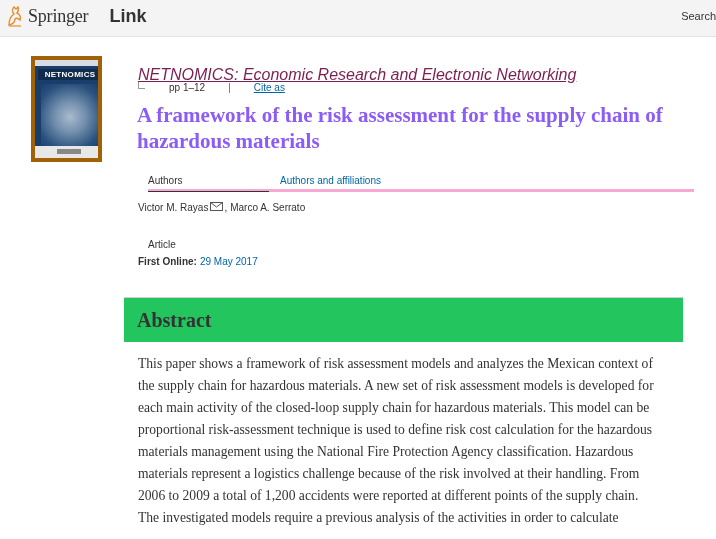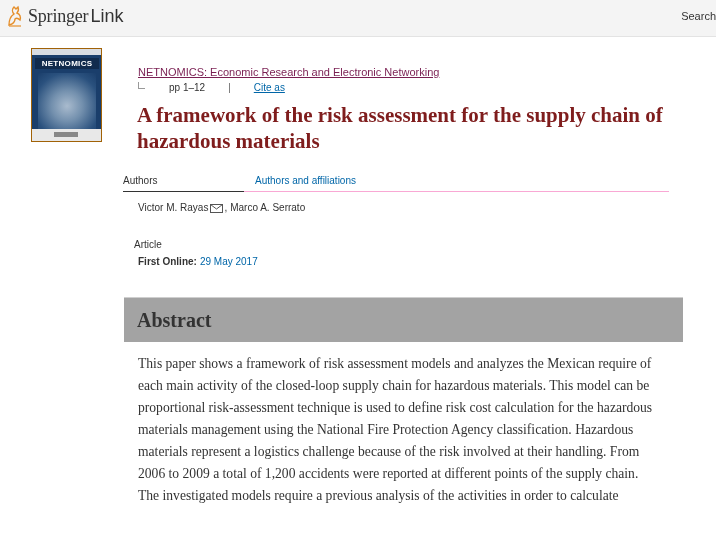--- a/index.html
+++ b/index.html
@@ -6,64 +6,64 @@
   html, body { width: 716px; height: 539px; overflow: hidden; background: #ffffff; }
   body { font-family: "Liberation Sans", sans-serif; color: #333; position: relative; }
 
   .header {
     position: absolute; left: 0; top: 0; width: 716px; height: 37px;
     background: #f4f4f4; border-bottom: 1px solid #e3e3e3;
   }
   .logo { position: absolute; left: 6px; top: 5px; display: flex; align-items: center; }
   .logo svg { display: block; }
   .logo-springer { font-family: "Liberation Serif", serif; font-size: 18px; color: #333; margin-left: 4px; letter-spacing: -0.2px; }
-  .logo-link { font-family: "Liberation Sans", sans-serif; font-size: 18px; color: #333; margin-left: 2px; font-weight: normal; }
+  .logo-link { font-family: "Liberation Sans", sans-serif; font-size: 18px; color: #333; margin-left: 21px; font-weight: bold; }
   .header-search { position: absolute; right: 0; top: 10px; font-size: 11px; color: #333; }
 
   .cover {
-    position: absolute; left: 31px; top: 48px; width: 71px; height: 94px;
-    background: #1a3e6b; border: 1px solid #a16207; overflow: hidden;
+    position: absolute; left: 31px; top: 56px; width: 71px; height: 106px;
+    background: #1a3e6b; border: 4px solid #a16207; overflow: hidden;
   }
   .cover-top { position: absolute; left: 0; top: 0; width: 100%; height: 6px; background: #d9dde3; }
   .cover-title { position: absolute; left: 3px; top: 9px; width: 64px; height: 11px; background: #112b4d; color: #fff; font-family: "Liberation Sans", sans-serif; font-size: 8px; font-weight: bold; letter-spacing: 0.3px; line-height: 11px; text-align: center; }
   .cover-art {
     position: absolute; left: 6px; top: 24px; width: 58px; height: 66px;
     background: radial-gradient(circle at 50% 50%, #b9c9d9 0%, #7d99b5 35%, #2c5380 75%, #1a3e6b 100%);
     opacity: 0.9;
   }
   .cover-foot { position: absolute; left: 0; bottom: 0; width: 100%; height: 12px; background: #e8e8e8; }
   .cover-foot span { position: absolute; left: 22px; top: 3px; width: 24px; height: 5px; background: #888; }
 
-  .journal-link { position: absolute; left: 138px; top: 66px; font-size: 11px; color: #7a1f52; text-decoration: underline; }
+  .journal-link { position: absolute; left: 138px; top: 66px; font-size: 16px; color: #7a1f52; text-decoration: underline; font-style: italic; }
   .pages-line { position: absolute; left: 138px; top: 82px; font-size: 10px; color: #333; display: flex; align-items: center; gap: 20px; }
   .pages-corner { display: inline-block; width: 7px; height: 7px; border-left: 1px solid #999; border-bottom: 1px solid #999; margin-right: 4px; margin-top: -4px; }
   .pages-line .sep { margin: 0 3px; color: #666; }
   .cite-link { color: #0066a8; text-decoration: underline; text-align: right; }
 
   .title {
     position: absolute; left: 137px; top: 102px; width: 550px;
-    font-family: "Liberation Serif", serif; font-size: 21px; line-height: 26px; color: #7f1d1d;
+    font-family: "Liberation Serif", serif; font-size: 21px; line-height: 26px; color: #8b5cf6;
   }
 
-  .tabs { position: absolute; left: 123px; top: 172px; width: 546px; height: 20px; border-bottom: 1px solid #f9a8d4; }
+  .tabs { position: absolute; left: 148px; top: 172px; width: 546px; height: 20px; border-bottom: 3px solid #f9a8d4; }
   .tab { position: absolute; top: 3px; font-size: 10px; }
   .tab-authors { left: 0; width: 121px; height: 17px; color: #333; border-bottom: 1px solid #333; }
   .tab-affil { left: 132px; color: #0066a8; }
 
-  .authors { position: absolute; left: 138px; top: 202px; font-size: 10px; color: #333; display: flex; align-items: flex-end; }
+  .authors { position: absolute; left: 138px; top: 202px; font-size: 10px; color: #333; display: flex; align-items: flex-start; }
   .mail-icon { display: inline-block; width: 13px; height: 9px; margin: 0 1px 0 2px; }
 
-  .article-type { position: absolute; left: 134px; top: 239px; font-size: 10px; color: #333; text-align: center; }
+  .article-type { position: absolute; left: 148px; top: 239px; font-size: 10px; color: #333; text-align: center; }
   .first-online { position: absolute; left: 138px; top: 256px; font-size: 10px; color: #333; }
   .first-online b { font-weight: bold; }
   .first-online .date { color: #0066a8; margin-left: 3px; }
 
   .abstract-bar {
     position: absolute; left: 124px; top: 297px; width: 559px; height: 45px;
-    background: #a3a3a3; border-top: 1px solid #cfcfcf;
+    background: #22c55e; border-top: 1px solid #cfcfcf;
   }
   .abstract-heading { position: absolute; left: 13px; top: 11px; font-family: "Liberation Serif", serif; font-size: 20px; color: #333; }
 
   .abstract-text {
     position: absolute; left: 138px; top: 353px; width: 548px;
     font-family: "Liberation Serif", serif; font-size: 13.6px; line-height: 22px; color: #333;
   }
   .abstract-text .line { display: block; white-space: nowrap; }
 </style>
 </head>
@@ -120,20 +120,21 @@
 
 <div class="first-online">
   <b>First Online:</b><span class="date">29 May 2017</span>
 </div>
 
 <div class="abstract-bar">
   <h2 class="abstract-heading">Abstract</h2>
 </div>
 
 <div class="abstract-text">
-  <span class="line">This paper shows a framework of risk assessment models and analyzes the Mexican require of</span>
+  <span class="line">This paper shows a framework of risk assessment models and analyzes the Mexican context of</span>
+  <span class="line">the supply chain for hazardous materials. A new set of risk assessment models is developed for</span>
   <span class="line">each main activity of the closed-loop supply chain for hazardous materials. This model can be</span>
   <span class="line">proportional risk-assessment technique is used to define risk cost calculation for the hazardous</span>
   <span class="line">materials management using the National Fire Protection Agency classification. Hazardous</span>
   <span class="line">materials represent a logistics challenge because of the risk involved at their handling. From</span>
   <span class="line">2006 to 2009 a total of 1,200 accidents were reported at different points of the supply chain.</span>
   <span class="line">The investigated models require a previous analysis of the activities in order to calculate</span>
 </div>
 
 </body></html>

